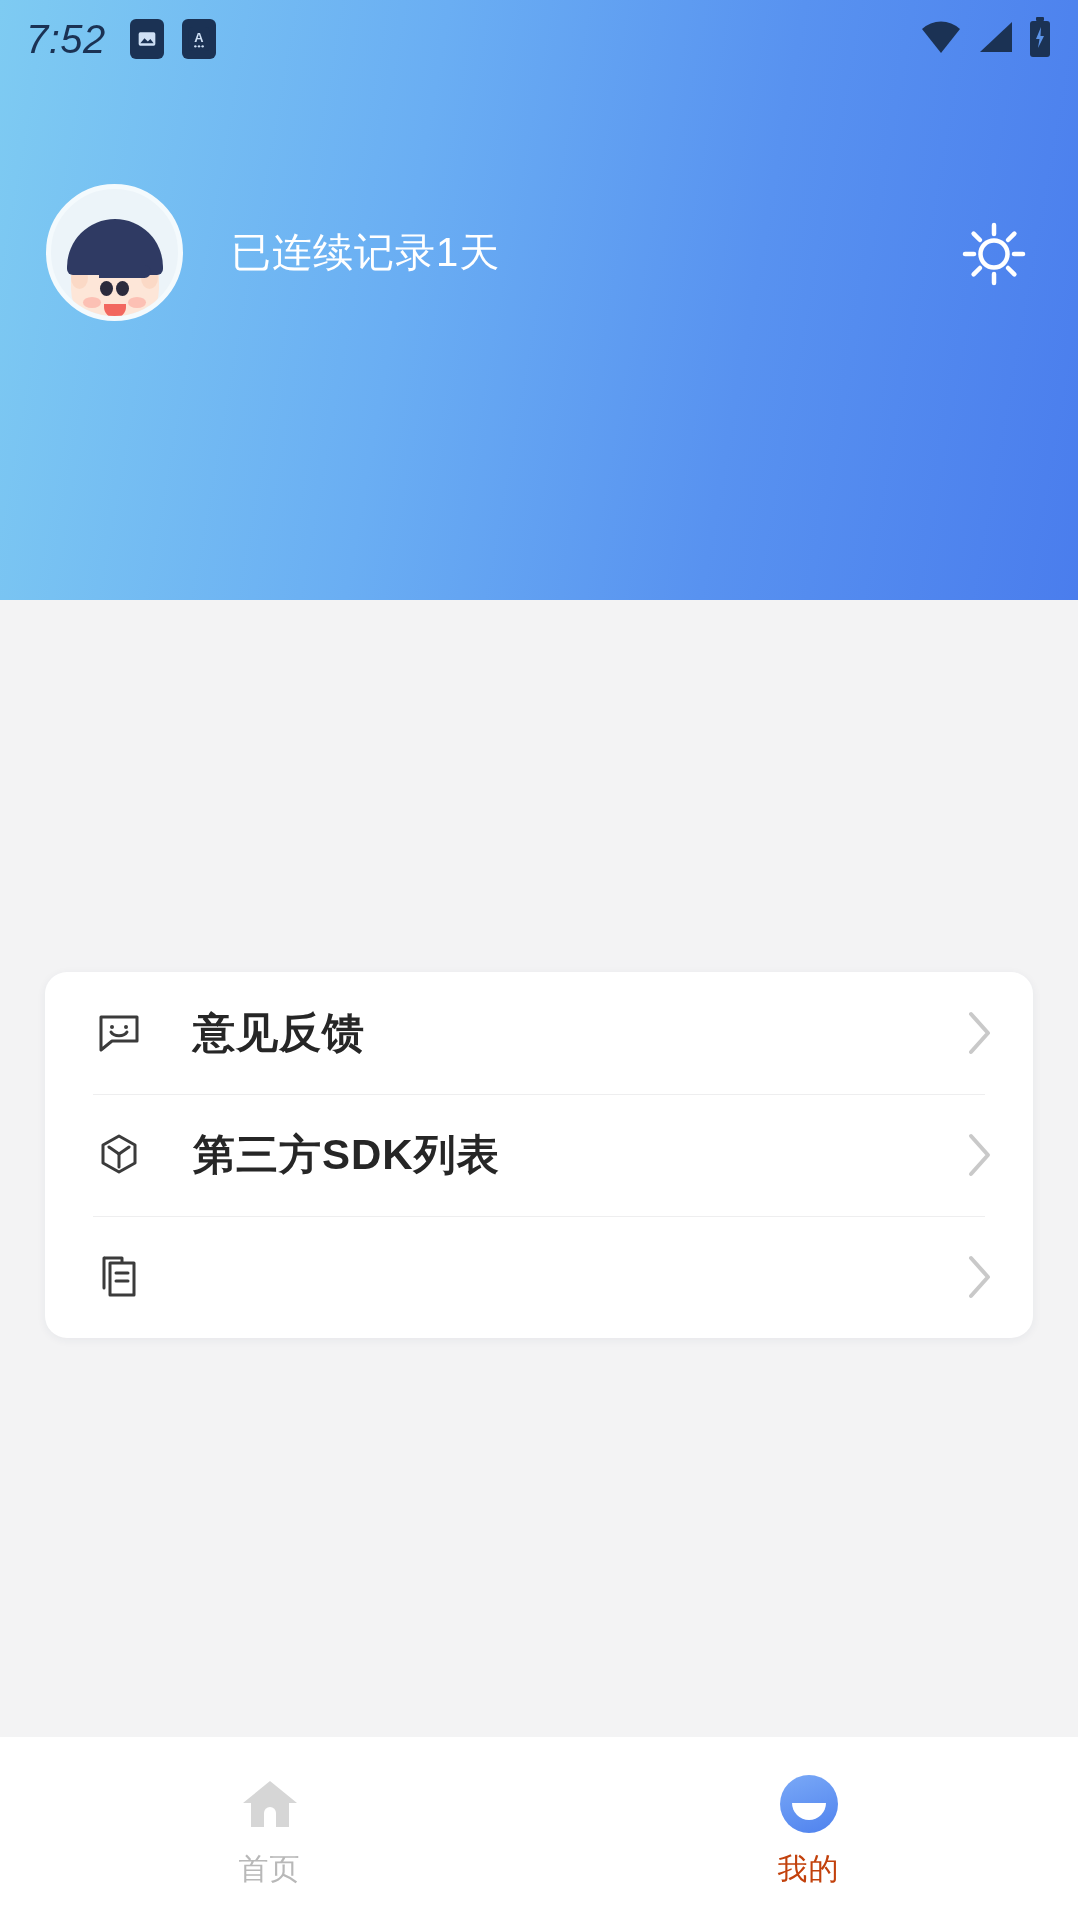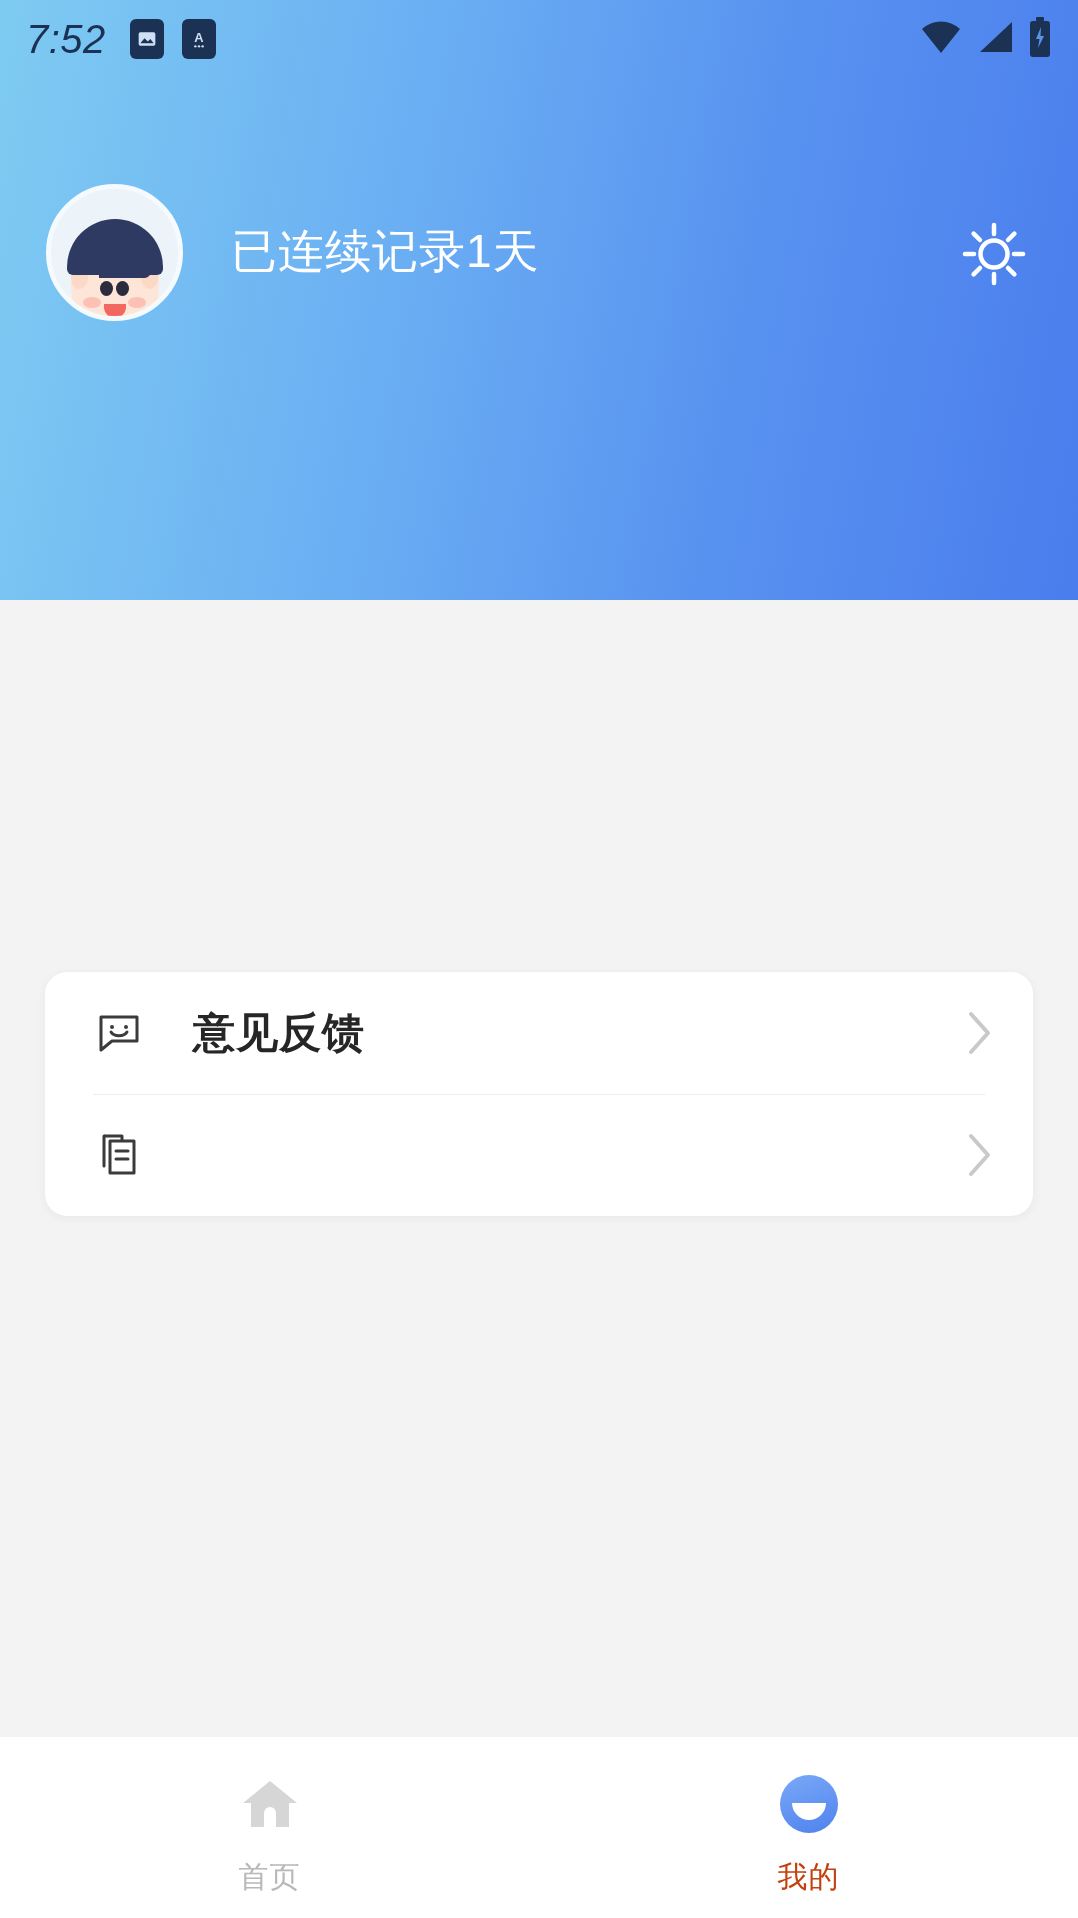--- a/index.html
+++ b/index.html
@@ -80,21 +80,21 @@
     position:absolute; top:108px; width:18px; height:11px;
     background:#fbb9ae; border-radius:50%; opacity:.85;
   }
   .av-cheek-l { left:32px; }
   .av-cheek-r { right:32px; }
   .av-mouth {
     position:absolute; left:50%; top:115px; transform:translateX(-50%);
     width:22px; height:14px; background:#f2675f; border-radius:0 0 12px 12px;
   }
   .greeting {
-    margin-left:48px; color:#ffffff; font-size:46px; font-weight:400;
+    margin-left:48px; color:#ffffff; font-size:40px; font-weight:400;
     letter-spacing:1px; white-space:nowrap;
   }
   .sun-btn {
     position:absolute; right:50px; top:222px; width:68px; height:68px;
     display:flex; align-items:center; justify-content:center;
   }
 
   
   .card {
     position:absolute; left:45px; width:988px;
@@ -130,21 +130,21 @@
   .bottom-nav {
     position:absolute; left:0; bottom:0; width:1078px; height:181px;
     background:#ffffff; display:flex;
   }
   .tab {
     flex:1; display:flex; flex-direction:column;
     align-items:center; justify-content:flex-start; padding-top:36px;
     cursor:pointer;
   }
   .tab-icon { width:62px; height:62px; display:flex; align-items:center; justify-content:center; }
-  .tab-label { margin-top:22px; font-size:30px; letter-spacing:1px; }
+  .tab-label { margin-top:14px; font-size:30px; letter-spacing:1px; }
   .tab-home .tab-label { color:#b8b8b8; }
   .tab-mine .tab-label { color:#c2410c; }
   .mine-circle {
     width:58px; height:58px; border-radius:50%;
     background:linear-gradient(160deg,#7aa9f7 0%,#4f82ee 100%);
     position:relative;
   }
   .mine-bowl {
     position:absolute; left:50%; top:48%; transform:translateX(-50%);
     width:34px; height:17px; background:#ffffff;
@@ -260,20 +260,37 @@
       <div class="row-label">意见反馈</div>
       <div class="row-spacer"></div>
       <span class="chev">
         <svg width="26" height="46" viewBox="0 0 26 46" aria-hidden="true">
           <path d="M4 4 L21 23 L4 42" fill="none" stroke="#c9c9c9" stroke-width="4" stroke-linecap="round" stroke-linejoin="round"></path>
         </svg>
       </span>
     </div>
 
 
+    <div class="row">
+      <div class="row-icon">
+        <svg width="46" height="46" viewBox="0 0 46 46" aria-hidden="true">
+          <path d="M23 4 L39 13 V31 L23 40 L7 31 V13 Z" fill="none" stroke="#3b3b3b" stroke-width="3" stroke-linejoin="round"></path>
+          <path d="M23 22 L13 15" fill="none" stroke="#3b3b3b" stroke-width="3" stroke-linecap="round"></path>
+          <path d="M23 22 L33 15" fill="none" stroke="#3b3b3b" stroke-width="3" stroke-linecap="round"></path>
+          <path d="M23 22 V35" fill="none" stroke="#3b3b3b" stroke-width="3" stroke-linecap="round"></path>
+        </svg>
+      </div>
+      <div class="row-label">第三方SDK列表</div>
+      <div class="row-spacer"></div>
+      <span class="chev">
+        <svg width="26" height="46" viewBox="0 0 26 46" aria-hidden="true">
+          <path d="M4 4 L21 23 L4 42" fill="none" stroke="#c9c9c9" stroke-width="4" stroke-linecap="round" stroke-linejoin="round"></path>
+        </svg>
+      </span>
+    </div>
 
     <div class="row">
       <div class="row-icon">
         <svg width="44" height="46" viewBox="0 0 44 46" aria-hidden="true">
           <path d="M7 4 h18 v5" fill="none" stroke="#3b3b3b" stroke-width="3" stroke-linejoin="round"></path>
           <path d="M7 4 v30" fill="none" stroke="#3b3b3b" stroke-width="3" stroke-linecap="round"></path>
           <rect x="13" y="9" width="24" height="32" fill="none" stroke="#3b3b3b" stroke-width="3" stroke-linejoin="round"></rect>
           <path d="M19 19 h12" fill="none" stroke="#3b3b3b" stroke-width="3" stroke-linecap="round"></path>
           <path d="M19 27 h12" fill="none" stroke="#3b3b3b" stroke-width="3" stroke-linecap="round"></path>
         </svg>

